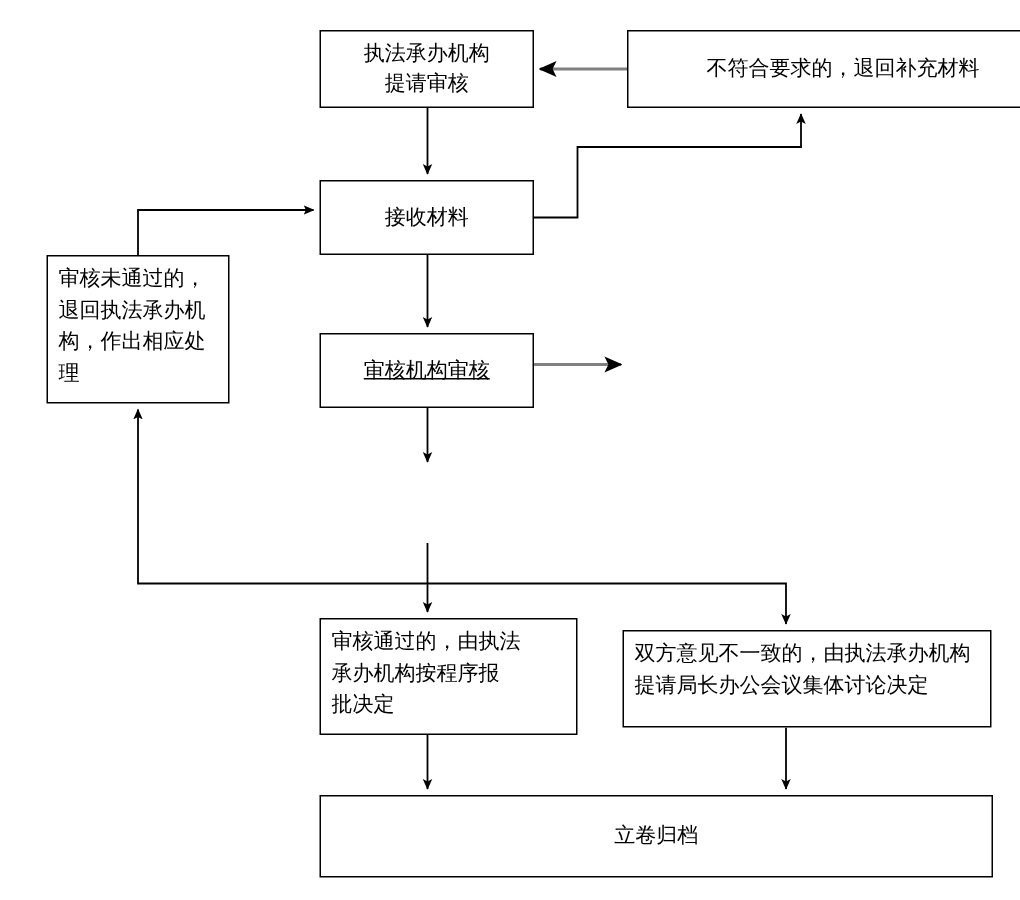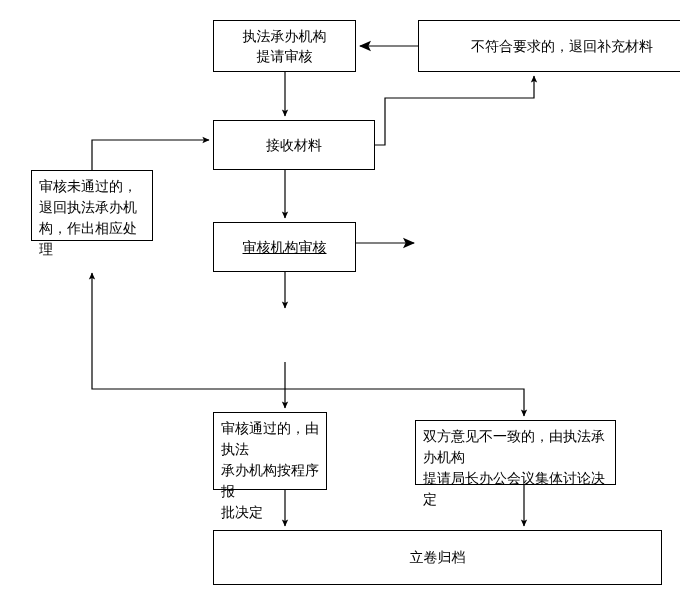--- a/index.html
+++ b/index.html
@@ -104,44 +104,44 @@
 
   <div class="node" id="node-submit-review" style="left: 213px; top: 20px; width: 143px; height: 52px;">
     <span class="node-label">执法承办机构
 提请审核</span>
   </div>
 
   <div class="node" id="node-return-supplement" style="left: 418px; top: 20px; width: 288px; height: 52px;">
     <span class="node-label">不符合要求的，退回补充材料</span>
   </div>
 
-  <div class="node" id="node-receive-materials" style="left: 213px; top: 120px; width: 162px; height: 50px;">
+  <div class="node" id="node-receive-materials" style="left: 213px; top: 120px; width: 143px; height: 50px;">
     <span class="node-label">接收材料</span>
   </div>
 
-  <div class="node align-left" id="node-review-not-passed" style="left: 31px; top: 170px; width: 122px; height: 71px;">
+  <div class="node align-left" id="node-review-not-passed" style="left: 31px; top: 170px; width: 122px; height: 99px;">
     <span class="node-label">审核未通过的，
 退回执法承办机
 构，作出相应处
 理</span>
   </div>
 
 
   <div class="node" id="node-review-body-review" style="left: 213px; top: 222px; width: 143px; height: 50px; text-decoration: underline;">
     <span class="node-label">审核机构审核</span>
   </div>
 
 
-  <div class="node align-left" id="node-approved-decision" style="left: 213px; top: 412px; width: 114px; height: 78px;">
+  <div class="node align-left" id="node-approved-decision" style="left: 213px; top: 412px; width: 172px; height: 78px;">
     <span class="node-label">审核通过的，由执法
 承办机构按程序报
 批决定</span>
   </div>
 
-  <div class="node align-left" id="node-disagreement-meeting" style="left: 415px; top: 420px; width: 201px; height: 65px;">
+  <div class="node align-left" id="node-disagreement-meeting" style="left: 415px; top: 420px; width: 246px; height: 65px;">
     <span class="node-label">双方意见不一致的，由执法承办机构
 提请局长办公会议集体讨论决定</span>
   </div>
 
   <div class="node" id="node-archive" style="left: 213px; top: 530px; width: 449px; height: 55px;">
     <span class="node-label">立卷归档</span>
   </div>
 
 </div>
 

